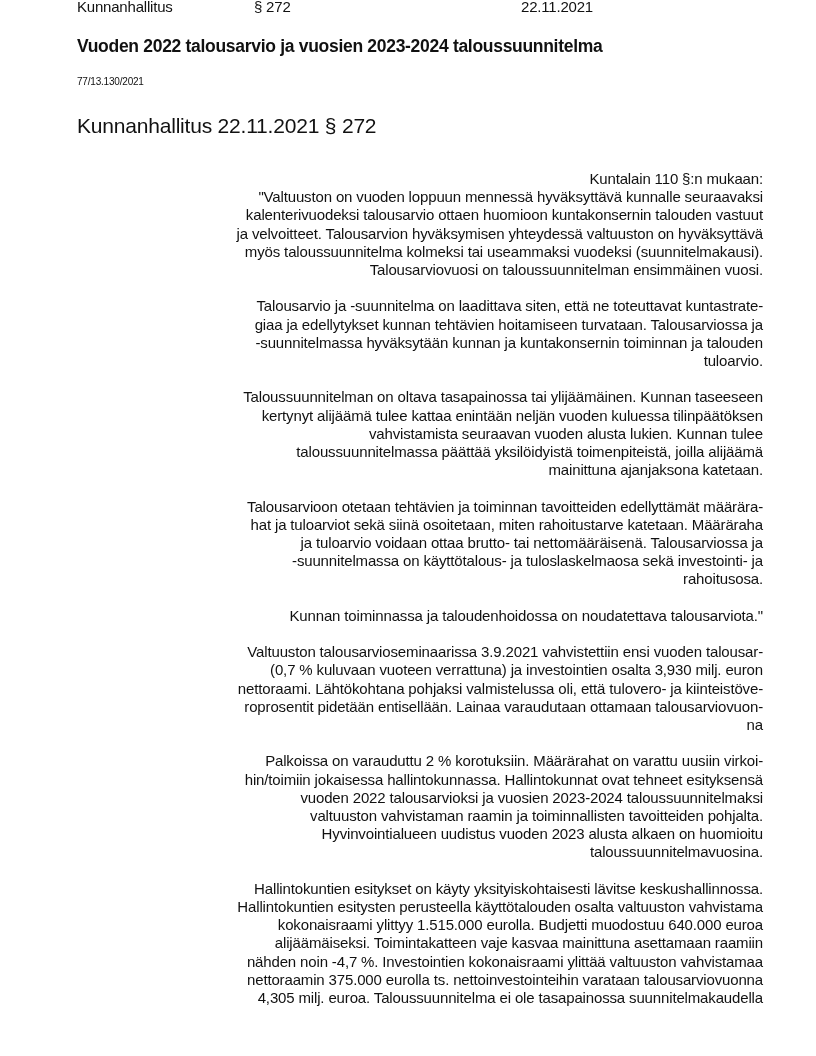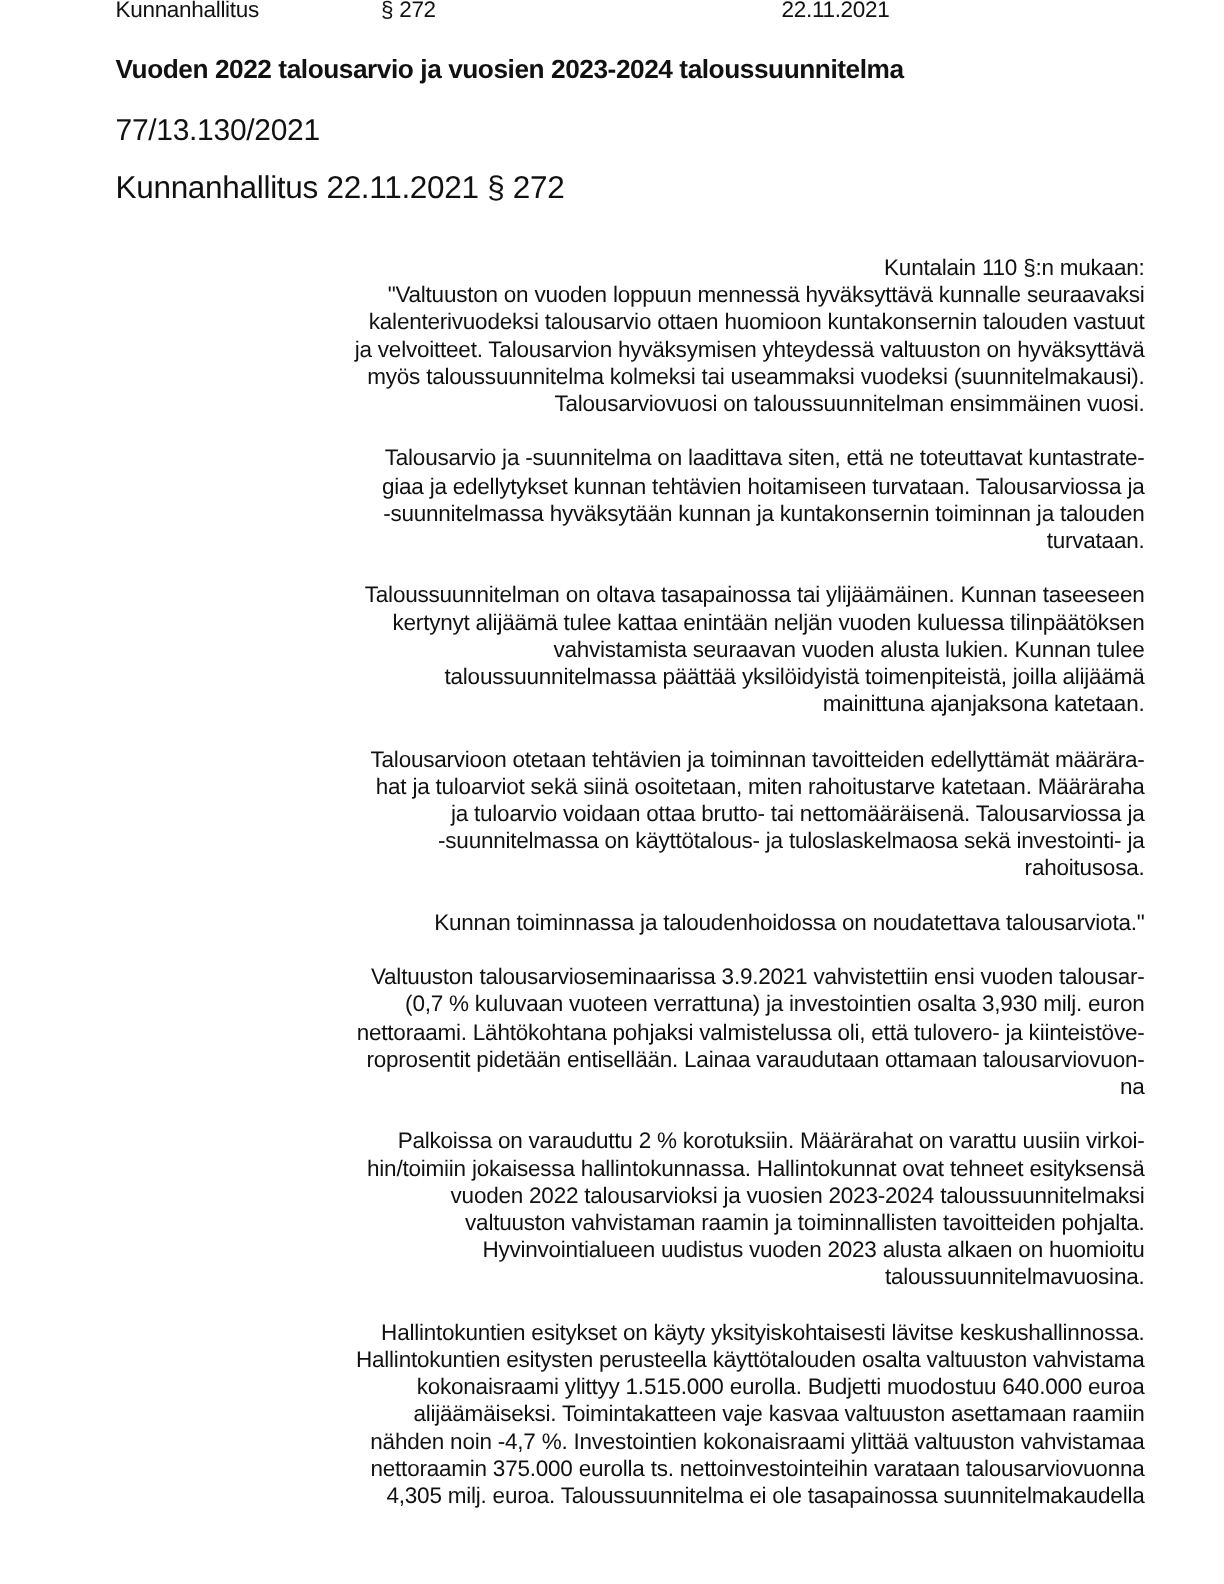--- a/index.html
+++ b/index.html
@@ -40,21 +40,21 @@
       font-size: 17.5px;
       font-weight: bold;
       letter-spacing: -0.3px;
       white-space: nowrap;
       margin: 0;
     }
     .diary {
       position: absolute;
       top: 76px;
       left: 77px;
-      font-size: 20px;
+      font-size: 10px;
       letter-spacing: -0.2px;
       white-space: nowrap;
     }
     .meeting-ref {
       position: absolute;
       top: 114px;
       left: 77px;
       font-size: 21px;
       letter-spacing: -0.2px;
       white-space: nowrap;
@@ -95,21 +95,21 @@
       <span class="line">"Valtuuston on vuoden loppuun mennessä hyväksyttävä kunnalle seuraavaksi</span>
       <span class="line">kalenterivuodeksi talousarvio ottaen huomioon kuntakonsernin talouden vastuut</span>
       <span class="line">ja velvoitteet. Talousarvion hyväksymisen yhteydessä valtuuston on hyväksyttävä</span>
       <span class="line">myös taloussuunnitelma kolmeksi tai useammaksi vuodeksi (suunnitelmakausi).</span>
       <span class="line">Talousarviovuosi on taloussuunnitelman ensimmäinen vuosi.</span>
     </p>
     <p class="para">
       <span class="line">Talousarvio ja -suunnitelma on laadittava siten, että ne toteuttavat kuntastrate-</span>
       <span class="line">giaa ja edellytykset kunnan tehtävien hoitamiseen turvataan. Talousarviossa ja</span>
       <span class="line">-suunnitelmassa hyväksytään kunnan ja kuntakonsernin toiminnan ja talouden</span>
-      <span class="line">turvataan.</span>
+      <span class="line">tuloarvio.</span>
     </p>
     <p class="para">
       <span class="line">Taloussuunnitelman on oltava tasapainossa tai ylijäämäinen. Kunnan taseeseen</span>
       <span class="line">kertynyt alijäämä tulee kattaa enintään neljän vuoden kuluessa tilinpäätöksen</span>
       <span class="line">vahvistamista seuraavan vuoden alusta lukien. Kunnan tulee</span>
       <span class="line">taloussuunnitelmassa päättää yksilöidyistä toimenpiteistä, joilla alijäämä</span>
       <span class="line">mainittuna ajanjaksona katetaan.</span>
     </p>
     <p class="para">
       <span class="line">Talousarvioon otetaan tehtävien ja toiminnan tavoitteiden edellyttämät määrära-</span>
@@ -133,20 +133,20 @@
       <span class="line">hin/toimiin jokaisessa hallintokunnassa. Hallintokunnat ovat tehneet esityksensä</span>
       <span class="line">vuoden 2022 talousarvioksi ja vuosien 2023-2024 taloussuunnitelmaksi</span>
       <span class="line">valtuuston vahvistaman raamin ja toiminnallisten tavoitteiden pohjalta.</span>
       <span class="line">Hyvinvointialueen uudistus vuoden 2023 alusta alkaen on huomioitu</span>
       <span class="line">taloussuunnitelmavuosina.</span>
     </p>
     <p class="para">
       <span class="line">Hallintokuntien esitykset on käyty yksityiskohtaisesti lävitse keskushallinnossa.</span>
       <span class="line">Hallintokuntien esitysten perusteella käyttötalouden osalta valtuuston vahvistama</span>
       <span class="line">kokonaisraami ylittyy 1.515.000 eurolla. Budjetti muodostuu 640.000 euroa</span>
-      <span class="line">alijäämäiseksi. Toimintakatteen vaje kasvaa valtuuston asettamaan raamiin</span>
+      <span class="line">alijäämäiseksi. Toimintakatteen vaje kasvaa mainittuna asettamaan raamiin</span>
       <span class="line">nähden noin -4,7 %. Investointien kokonaisraami ylittää valtuuston vahvistamaa</span>
       <span class="line">nettoraamin 375.000 eurolla ts. nettoinvestointeihin varataan talousarviovuonna</span>
       <span class="line">4,305 milj. euroa. Taloussuunnitelma ei ole tasapainossa suunnitelmakaudella</span>
     </p>
   </div>
 
 </div>
 
 </body></html>

